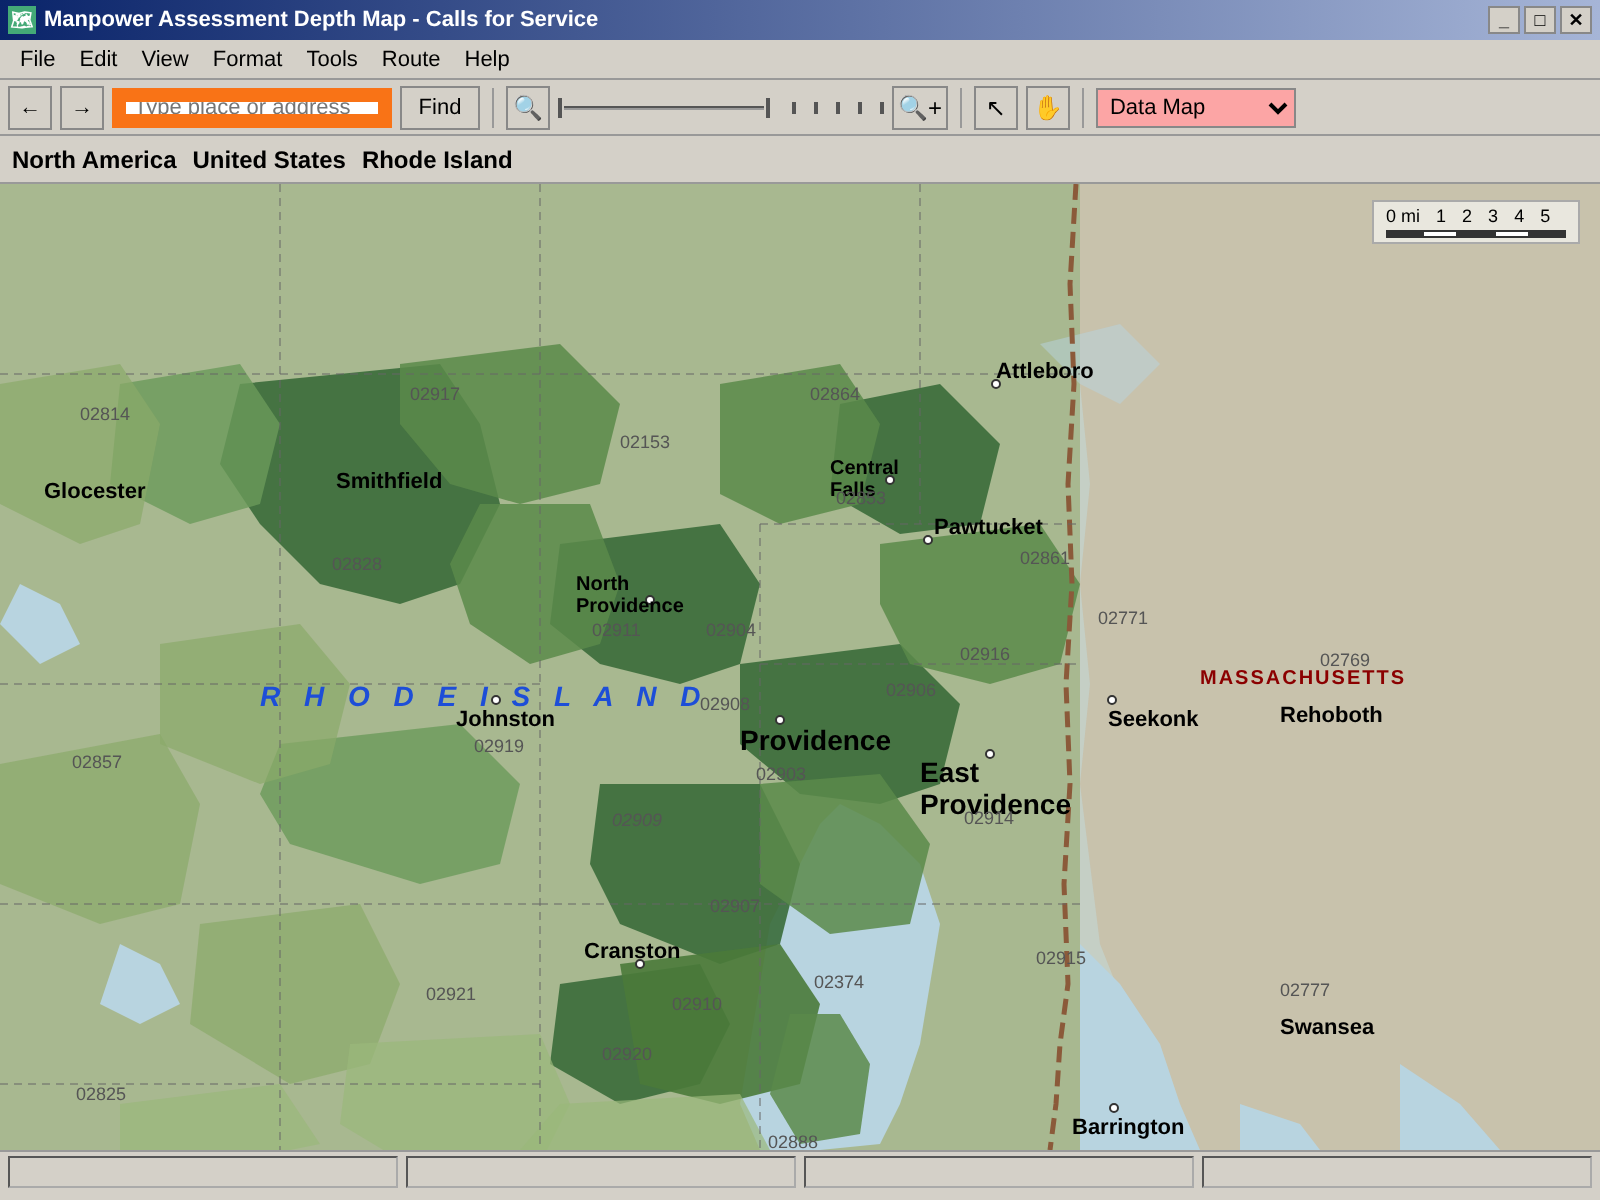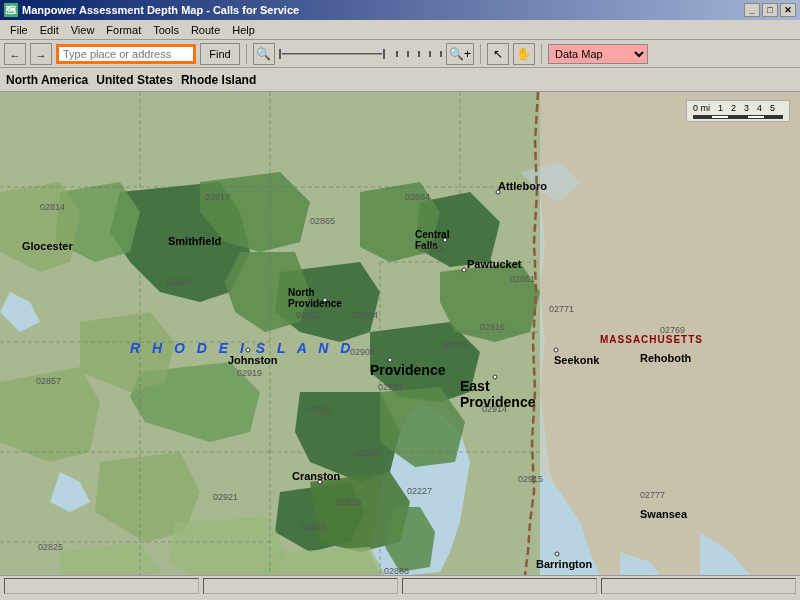--- a/index.html
+++ b/index.html
@@ -49,21 +49,21 @@
       border: 1px solid #888;
       display: flex;
       align-items: center;
       justify-content: center;
       cursor: pointer;
       font-size: 11px;
       padding: 0 2px;
     }
     .tb-input {
       height: 20px;
-      border: 3px solid #f97316;
+      border: 7px solid #f97316;
       background: white;
       padding: 0 4px;
       font-size: 11px;
       width: 140px;
     }
     .tb-select {
       height: 20px;
       border: 1px solid #888;
       background: #fca5a5;
       padding: 0 2px;
@@ -349,39 +349,39 @@
   <div class="map-label city" style="left:22px;top:148px;">Glocester</div>
 
   <div class="map-label city" style="left:168px;top:143px;">Smithfield</div>
 
   <div class="map-label state" style="left:130px;top:248px;font-size:14px;">R H O D E   I S L A N D</div>
 
   <div class="map-label mass" style="left:600px;top:242px;font-size:10px;letter-spacing:1px;">MASSACHUSETTS</div>
 
   <div class="map-label zip" style="left:40px;top:110px;">02814</div>
   <div class="map-label zip" style="left:205px;top:100px;">02917</div>
-  <div class="map-label zip" style="left:310px;top:124px;">02865</div>
+  <div class="map-label zip" style="left:310px;top:124px;">02153</div>
   <div class="map-label zip" style="left:405px;top:100px;">02864</div>
   <div class="map-label zip" style="left:418px;top:152px;">02853</div>
   <div class="map-label zip" style="left:166px;top:185px;">02828</div>
   <div class="map-label zip" style="left:296px;top:218px;">02911</div>
   <div class="map-label zip" style="left:353px;top:218px;">02904</div>
   <div class="map-label zip" style="left:510px;top:182px;">02861</div>
   <div class="map-label zip" style="left:480px;top:230px;">02916</div>
   <div class="map-label zip" style="left:443px;top:248px;">02906</div>
   <div class="map-label zip" style="left:350px;top:255px;">02908</div>
   <div class="map-label zip" style="left:378px;top:290px;">02903</div>
   <div class="map-label zip" style="left:237px;top:276px;">02919</div>
   <div class="map-label zip" style="left:36px;top:284px;">02857</div>
   <div class="map-label zip" style="left:306px;top:313px;font-style:italic;">02909</div>
   <div class="map-label zip" style="left:482px;top:312px;">02914</div>
   <div class="map-label zip" style="left:355px;top:356px;">02907</div>
   <div class="map-label zip" style="left:336px;top:405px;">02910</div>
   <div class="map-label zip" style="left:301px;top:430px;">02920</div>
-  <div class="map-label zip" style="left:407px;top:394px;">02227</div>
+  <div class="map-label zip" style="left:407px;top:394px;">02374</div>
   <div class="map-label zip" style="left:518px;top:382px;">02915</div>
 
   <div class="map-label zip" style="left:384px;top:474px;">02888</div>
 
   <div class="map-label zip" style="left:213px;top:400px;">02921</div>
   <div class="map-label zip" style="left:38px;top:450px;">02825</div>
 
   <div class="map-label zip" style="left:660px;top:233px;">02769</div>
   <div class="map-label zip" style="left:640px;top:398px;">02777</div>
   <div class="map-label zip" style="left:549px;top:212px;">02771</div>

